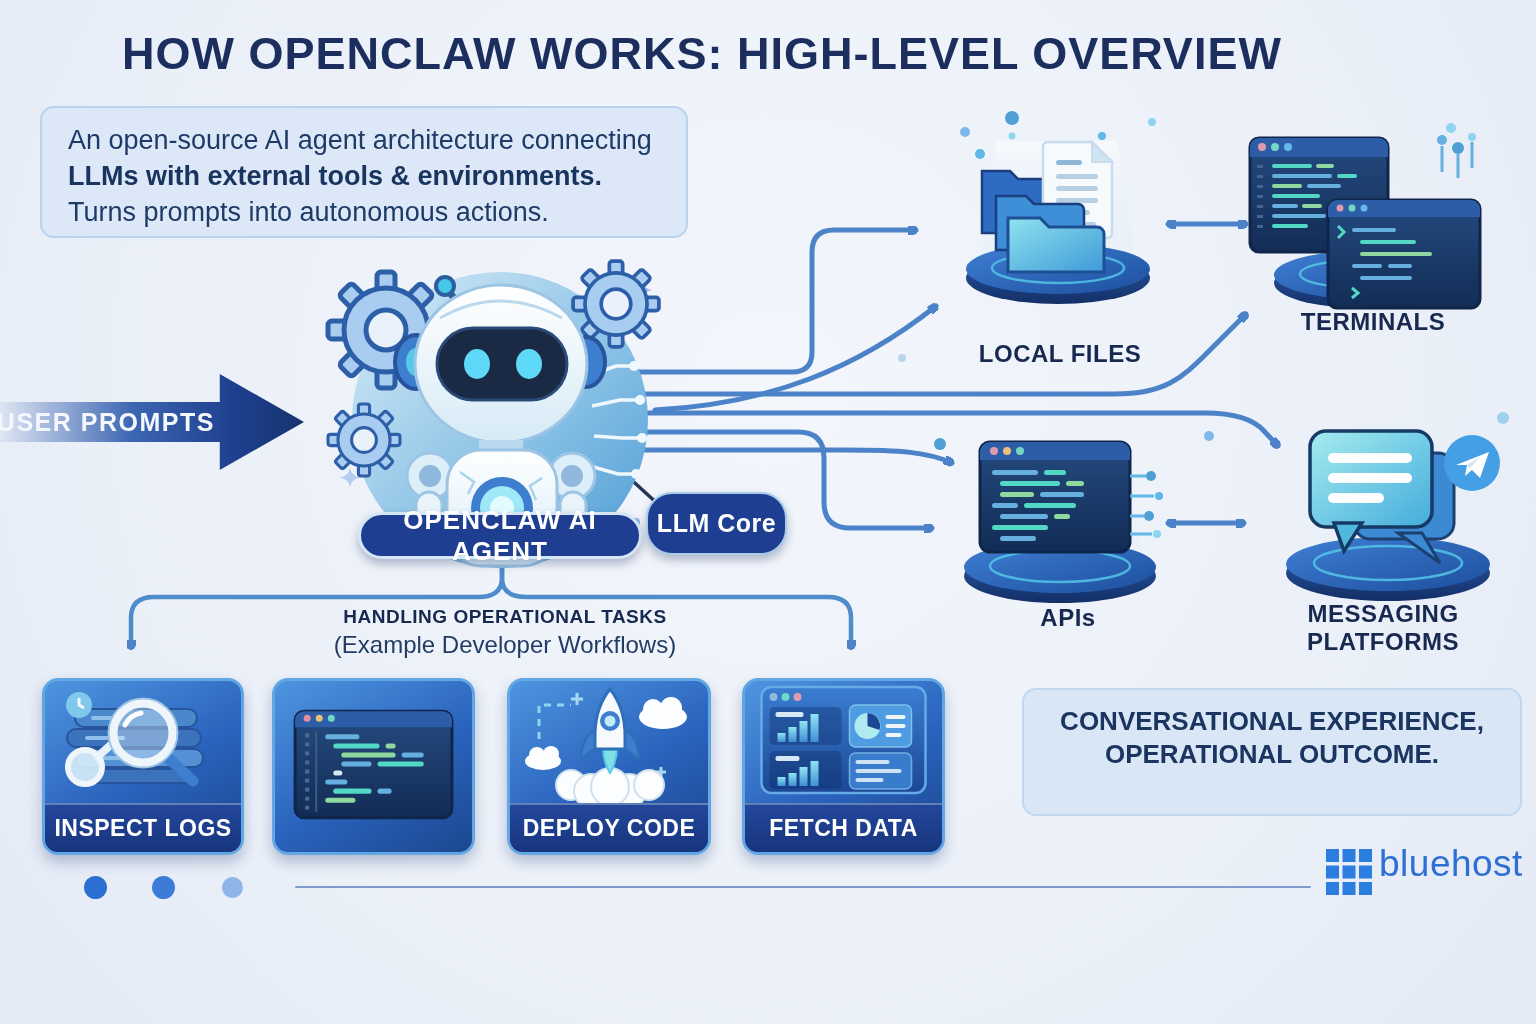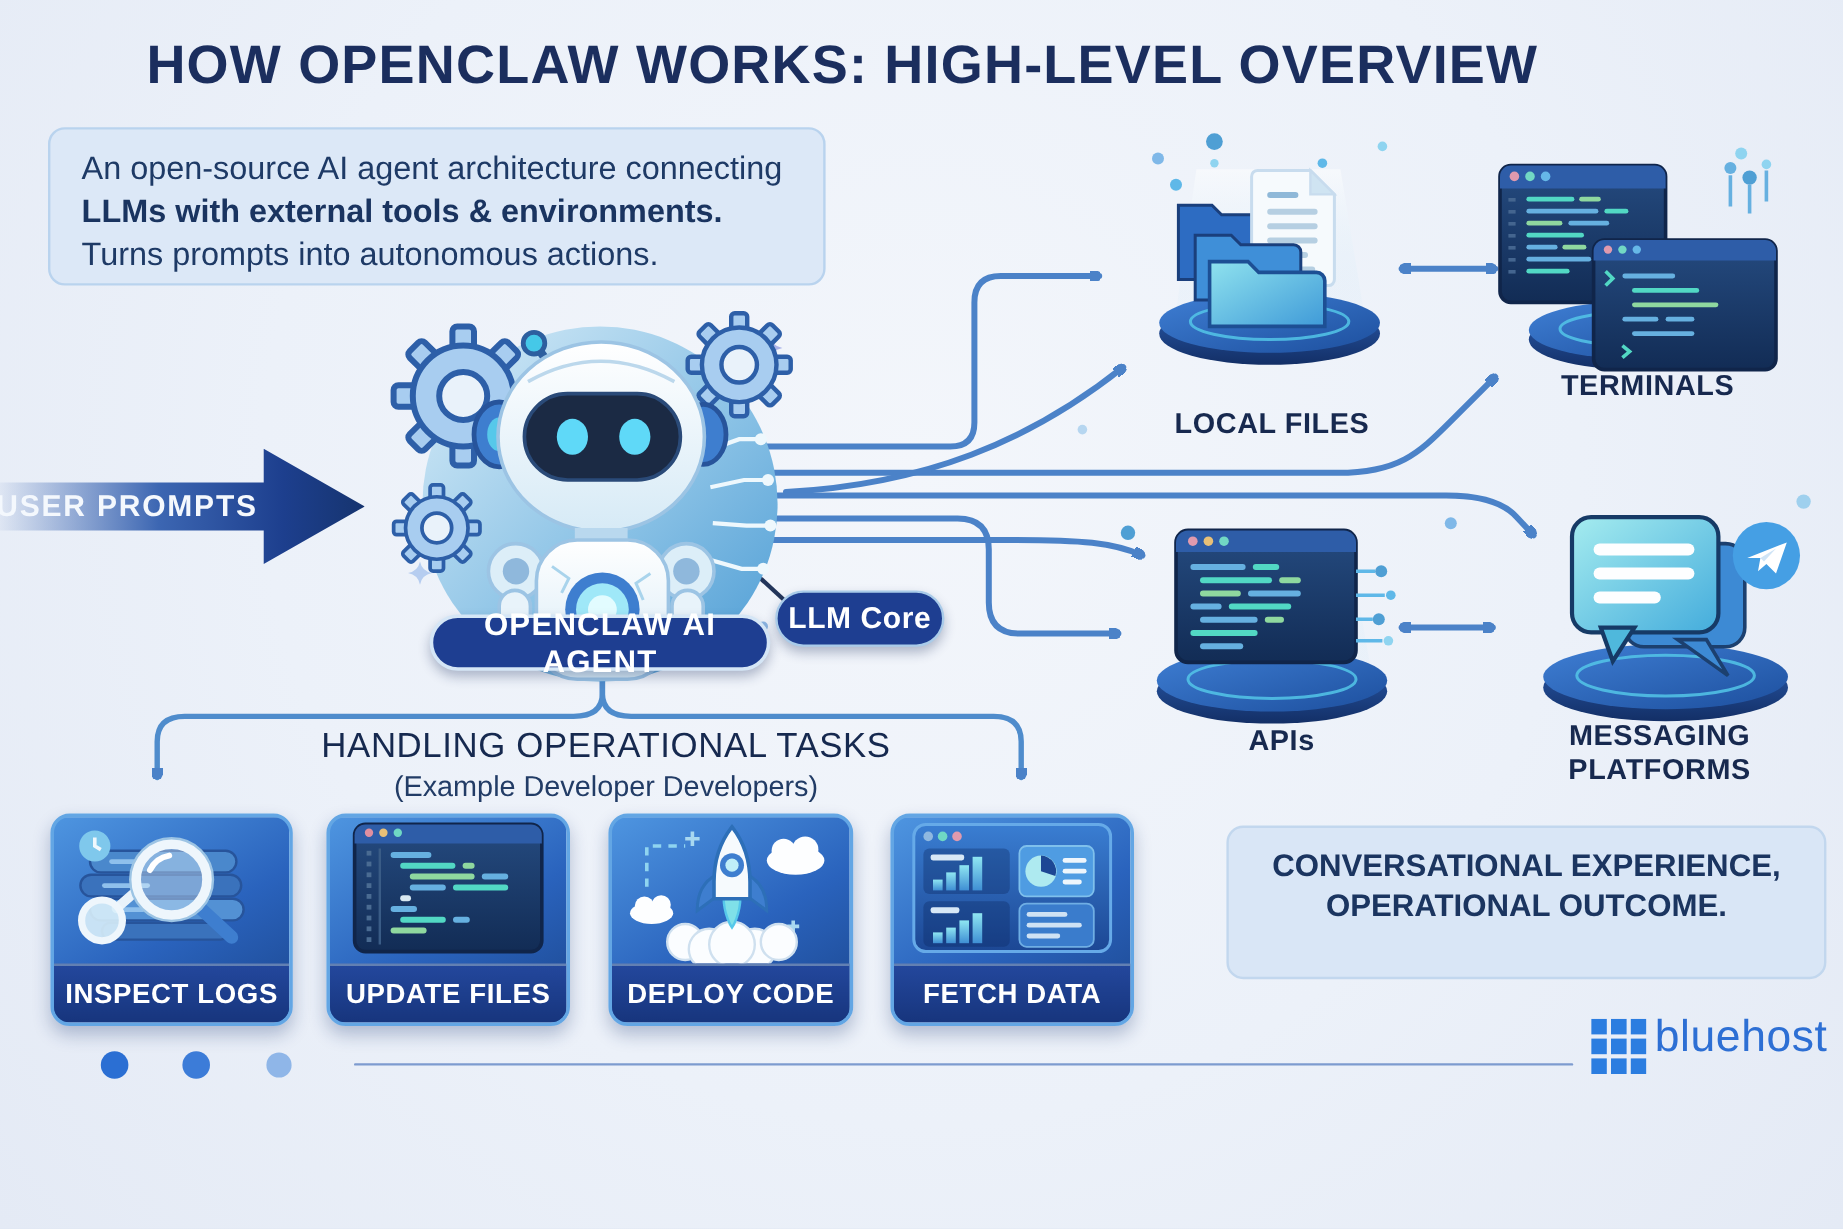--- a/index.html
+++ b/index.html
@@ -33,28 +33,28 @@
     font-size:25px;letter-spacing:1.5px;
   }
   
   .pill{
     box-sizing:border-box;background:#1e3e91;border-radius:26px;
     color:#ffffff;font-weight:bold;text-align:center;
     box-shadow:0 5px 10px rgba(20,40,90,.3);
     display:flex;align-items:center;justify-content:center;
   }
   .agent-pill{left:358px;top:512px;width:284px;height:47px;font-size:26px;letter-spacing:1px;border:3px solid #d5e6f6;}
-  .core-pill{left:646px;top:492px;width:141px;height:47px;font-size:25px;letter-spacing:.5px;border:2.5px solid #a9cbe9;}
+  .core-pill{left:646px;top:492px;width:141px;height:63px;font-size:25px;letter-spacing:.5px;border:2.5px solid #a9cbe9;}
   
   .node-label{
     text-align:center;color:#17294f;font-weight:bold;font-size:24px;letter-spacing:.5px;line-height:28px;
   }
   
   .tasks-head{left:240px;top:606px;width:530px;text-align:center;color:#16294f;}
-  .tasks-head .h{font-size:29px;font-weight:400;letter-spacing:.5px;}
+  .tasks-head .h{font-size:19px;font-weight:700;letter-spacing:.5px;}
   .tasks-head .s{font-size:24px;font-weight:400;color:#223c66;margin-top:3px;}
   
   .card{
     top:678px;height:177px;box-sizing:border-box;border-radius:16px;
     border:3px solid #63a6e4;
     background:linear-gradient(150deg,#4e95e0 0%,#2a63bd 55%,#1c478f 100%);
     box-shadow:0 7px 14px rgba(20,50,110,.28);
     overflow:hidden;display:flex;flex-direction:column;
   }
   .card .art{flex:1 1 auto;}
@@ -412,21 +412,21 @@
     <g>
       <circle cx="202" cy="48" r="28" fill="#459fe4"></circle>
       <path d="M186 50 L219 37 L210 63 L202 55 L195 61 L197 50 Z" fill="#ffffff"></path>
       <path d="M197 50 L210 42 L200 53 Z" fill="#cfe4f6"></path>
     </g>
   </svg>
   <div class="abs node-label" style="left:1283px;top:600px;width:200px;">MESSAGING PLATFORMS</div>
 
   <div class="abs tasks-head">
     <div class="h">HANDLING OPERATIONAL TASKS</div>
-    <div class="s">(Example Developer Developers)</div>
+    <div class="s">(Example Developer Workflows)</div>
   </div>
 
   <div class="abs card" style="left:42px;width:202px;">
     <svg class="art" width="196" height="127" viewBox="0 0 196 122">
       <g stroke="#27549b" stroke-width="2">
         <rect x="30" y="28" width="122" height="18" rx="9" fill="#4a88cc"></rect>
         <rect x="22" y="48" width="134" height="18" rx="9" fill="#3a72bc"></rect>
         <rect x="30" y="68" width="128" height="18" rx="9" fill="#5391d4"></rect>
         <rect x="40" y="88" width="106" height="14" rx="7" fill="#3a72bc"></rect>
       </g>
@@ -478,21 +478,20 @@
           <rect x="126" y="47" width="22" height="5" rx="2.5" fill="#66b0e0"></rect>
         <rect x="66" y="56" width="30" height="5" rx="2.5" fill="#66b0e0"></rect>
           <rect x="102" y="56" width="46" height="5" rx="2.5" fill="#52d8c4"></rect>
         <rect x="58" y="65" width="9" height="5" rx="2.5" fill="#d8e8f0"></rect>
         <rect x="50" y="74" width="22" height="5" rx="2.5" fill="#66b0e0"></rect>
         <rect x="58" y="83" width="38" height="5" rx="2.5" fill="#52d8c4"></rect>
           <rect x="102" y="83" width="14" height="5" rx="2.5" fill="#66b0e0"></rect>
         <rect x="50" y="92" width="30" height="5" rx="2.5" fill="#8fd89f"></rect>
       </g>
     </svg>
-    <div class="foot">UPDATE FILES</div>
   </div>
 
   <div class="abs card" style="left:507px;width:204px;">
     <svg class="art" width="198" height="127" viewBox="0 0 196 122">
       <polyline points="28,58 28,24 60,24" stroke="#8fd4f0" stroke-width="3" fill="none" stroke-dasharray="7 6"></polyline>
       <path d="M66 12 v12 M60 18 h12" stroke="#a8d8f0" stroke-width="3"></path>
       <path d="M150 86 v10 M145 91 h10" stroke="#a8d8f0" stroke-width="3"></path>
       <g fill="#fdfeff">
         <ellipse cx="152" cy="36" rx="24" ry="12"></ellipse>
           <circle cx="142" cy="28" r="10"></circle>

